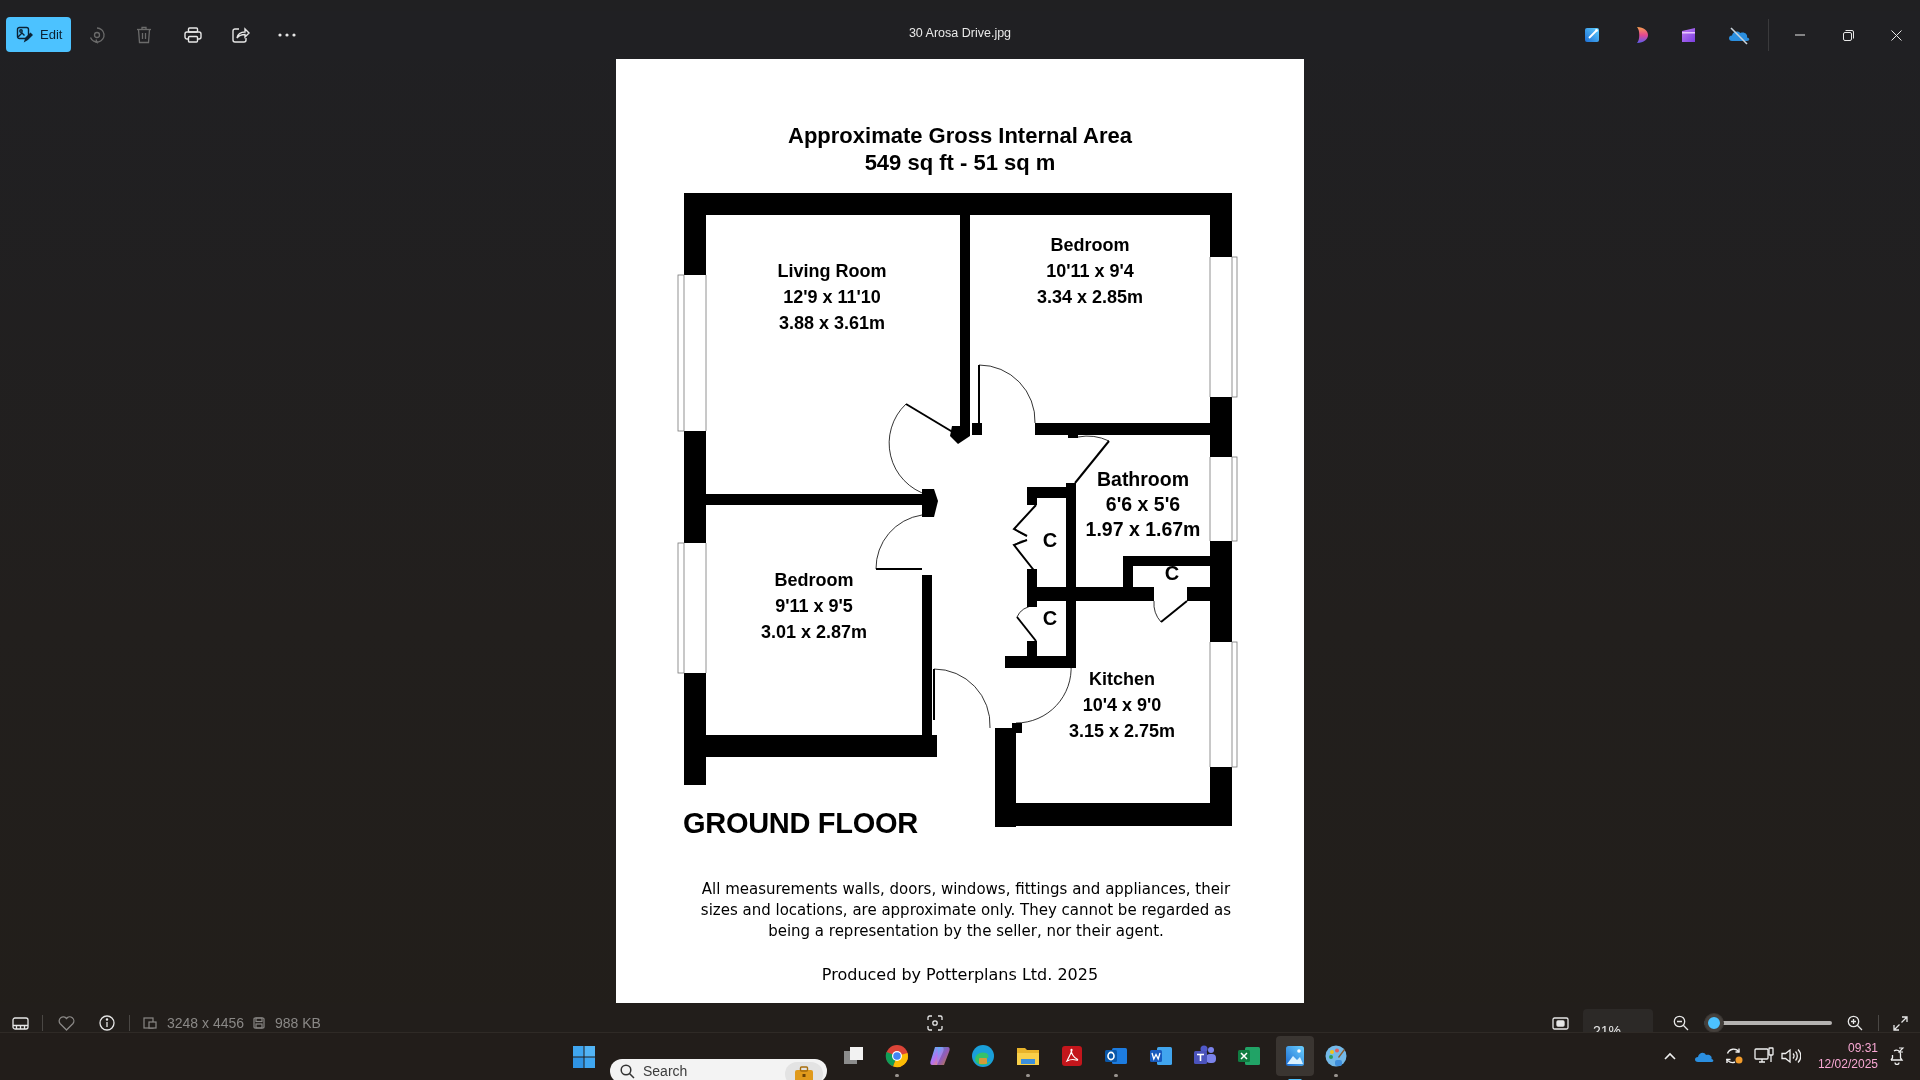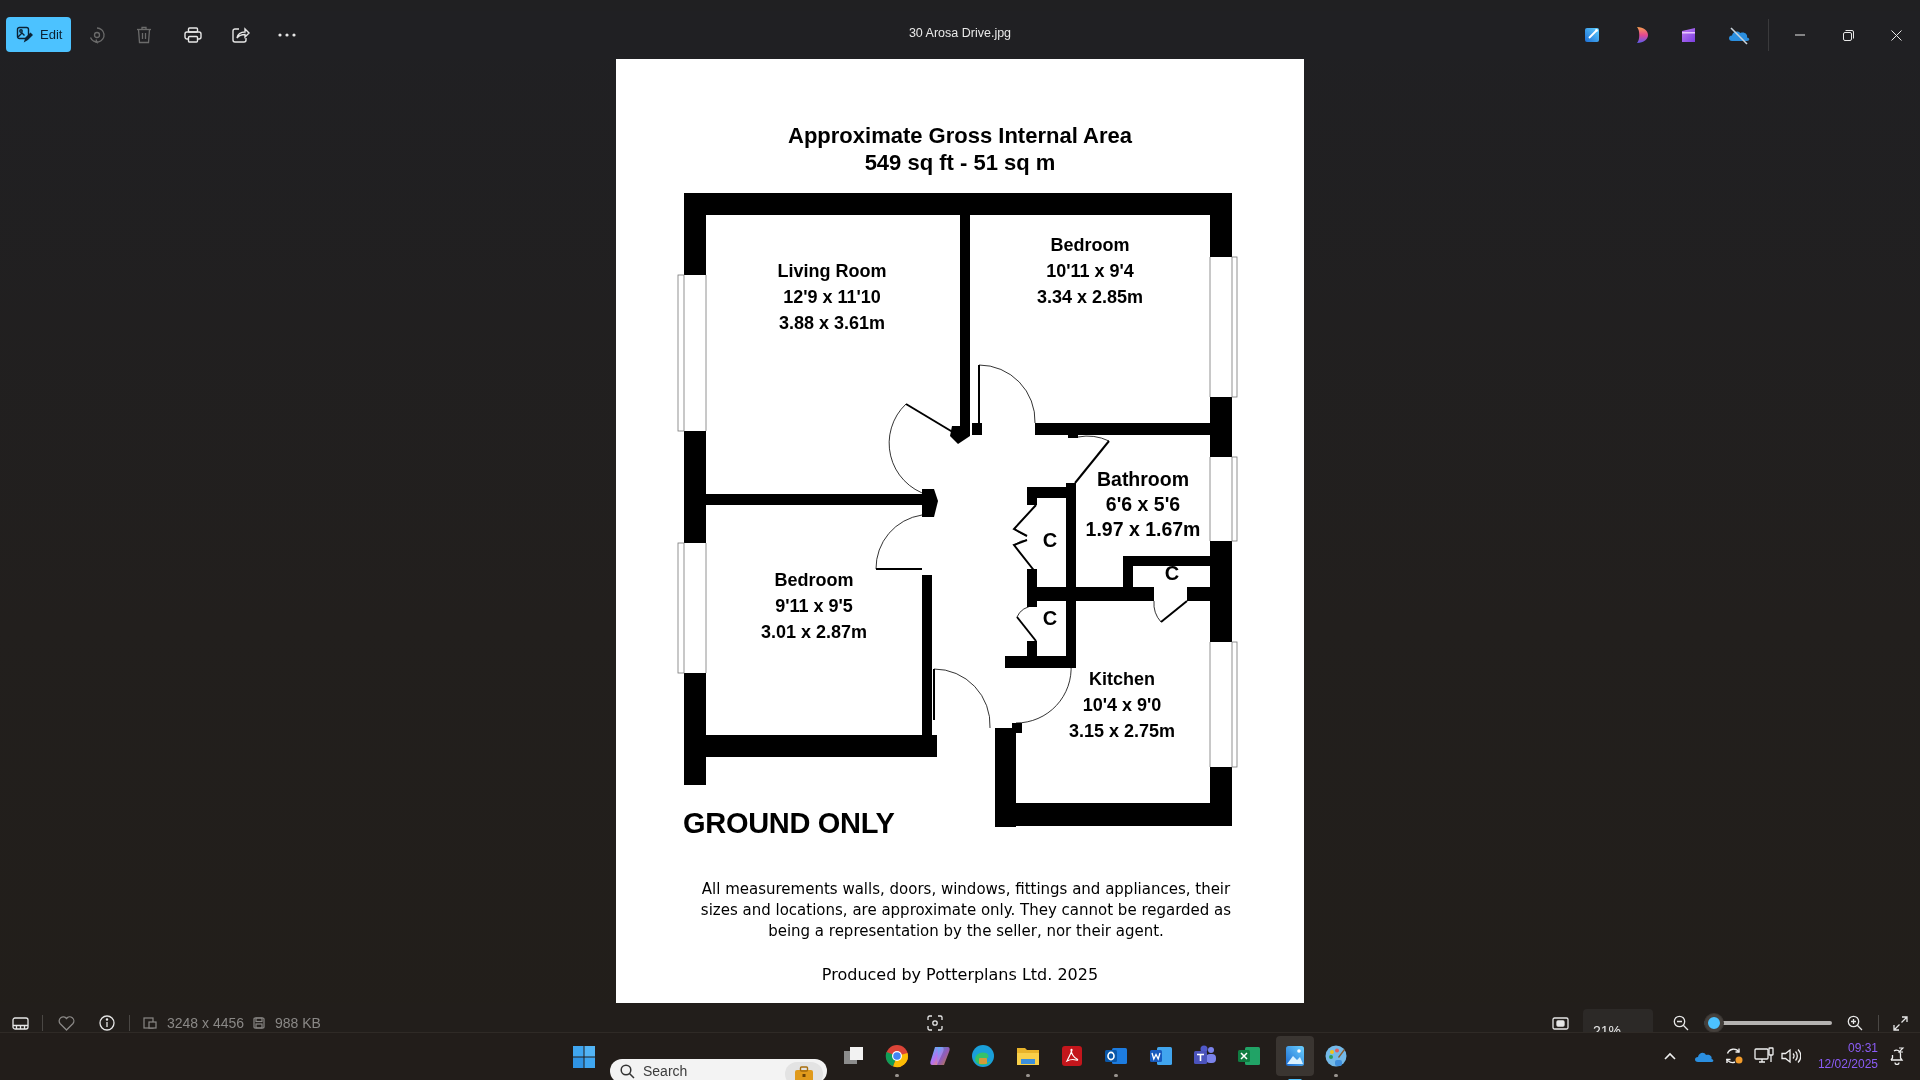--- a/index.html
+++ b/index.html
@@ -37,21 +37,21 @@
   .slider-thumb { position: absolute; left: 1705px; top: 1003px; width: 18px; height: 18px; border-radius: 50%; background: #4cc2ff; border: 3px solid #45403c; box-shadow: 0 0 0 1px #3a3633; }
 
   
   .taskbar { position: absolute; left: 0; top: 1032px; width: 1920px; height: 48px; background: #221d1a; border-top: 1px solid #2f2a26; }
   .tk-icon { position: absolute; top: 8px; width: 32px; height: 32px; display: flex; align-items: center; justify-content: center; border-radius: 4px; }
   .tk-icon.active { background: #3a3531; }
   .tk-dot { position: absolute; bottom: -5px; left: 50%; width: 4px; height: 3px; margin-left: -2px; background: #9a9590; border-radius: 2px; }
   .tk-bar { position: absolute; bottom: -6px; left: 50%; width: 14px; height: 3px; margin-left: -7px; background: #4cc2ff; border-radius: 2px; }
   .search { position: absolute; left: 610px; top: 1041px; width: 217px; height: 24px; background: #f3f3f3; border-radius: 15px; display: flex; align-items: center; padding-left: 10px; gap: 8px; color: #3b3b3b; font-size: 14px; margin-top: 18px; }
   .tray { position: absolute; top: 1032px; height: 48px; display: flex; align-items: center; justify-content: center; color: #f0f0f0; }
-  .clock { position: absolute; left: 1808px; top: 1040px; width: 70px; text-align: right; font-size: 12px; line-height: 16px; color: #8b5cf6; }
+  .clock { position: absolute; left: 1808px; top: 1040px; width: 70px; text-align: right; font-size: 12px; line-height: 16px; color: #f9a8d4; }
 </style>
 </head>
 <body>
 
 <div class="app">
 
   <div class="titlebar">
     <div class="edit-btn">
       <svg width="17" height="17" viewBox="0 0 17 17" fill="none" stroke="#0c2234" stroke-width="1.4">
           <rect x="1.5" y="1.5" width="11" height="11" rx="2"></rect>
@@ -284,21 +284,21 @@
     </div>
     <div class="room-label" style="left:506px; top:607px;">
       <div>Kitchen</div>
       <div>10'4 x 9'0</div>
       <div>3.15 x 2.75m</div>
     </div>
     <div class="closet-label" style="left:434px; top:481px;">C</div>
     <div class="closet-label" style="left:434px; top:559px;">C</div>
     <div class="closet-label" style="left:556px; top:514px;">C</div>
 
-    <div class="floor-label">GROUND ONLY</div>
+    <div class="floor-label">GROUND FLOOR</div>
     <div class="disclaimer">All measurements walls, doors, windows, fittings and appliances, their sizes and locations, are approximate only. They cannot be regarded as being a representation by the seller, nor their agent.</div>
     <div class="producer">Produced by Potterplans Ltd. 2025</div>
   </div>
 
   <div class="viewbar">
     <div class="vb-item" style="left:10px; width:20px; justify-content:center;">
       <svg width="17" height="13" viewBox="0 0 17 13" fill="none" stroke="#e6e6e6" stroke-width="1.3">
           <rect x="1" y="1" width="15" height="11" rx="2"></rect>
           <path d="M1 8.5 H16 M4.5 8.5 V12 M8.5 8.5 V12 M12.5 8.5 V12"></path>
         </svg>

